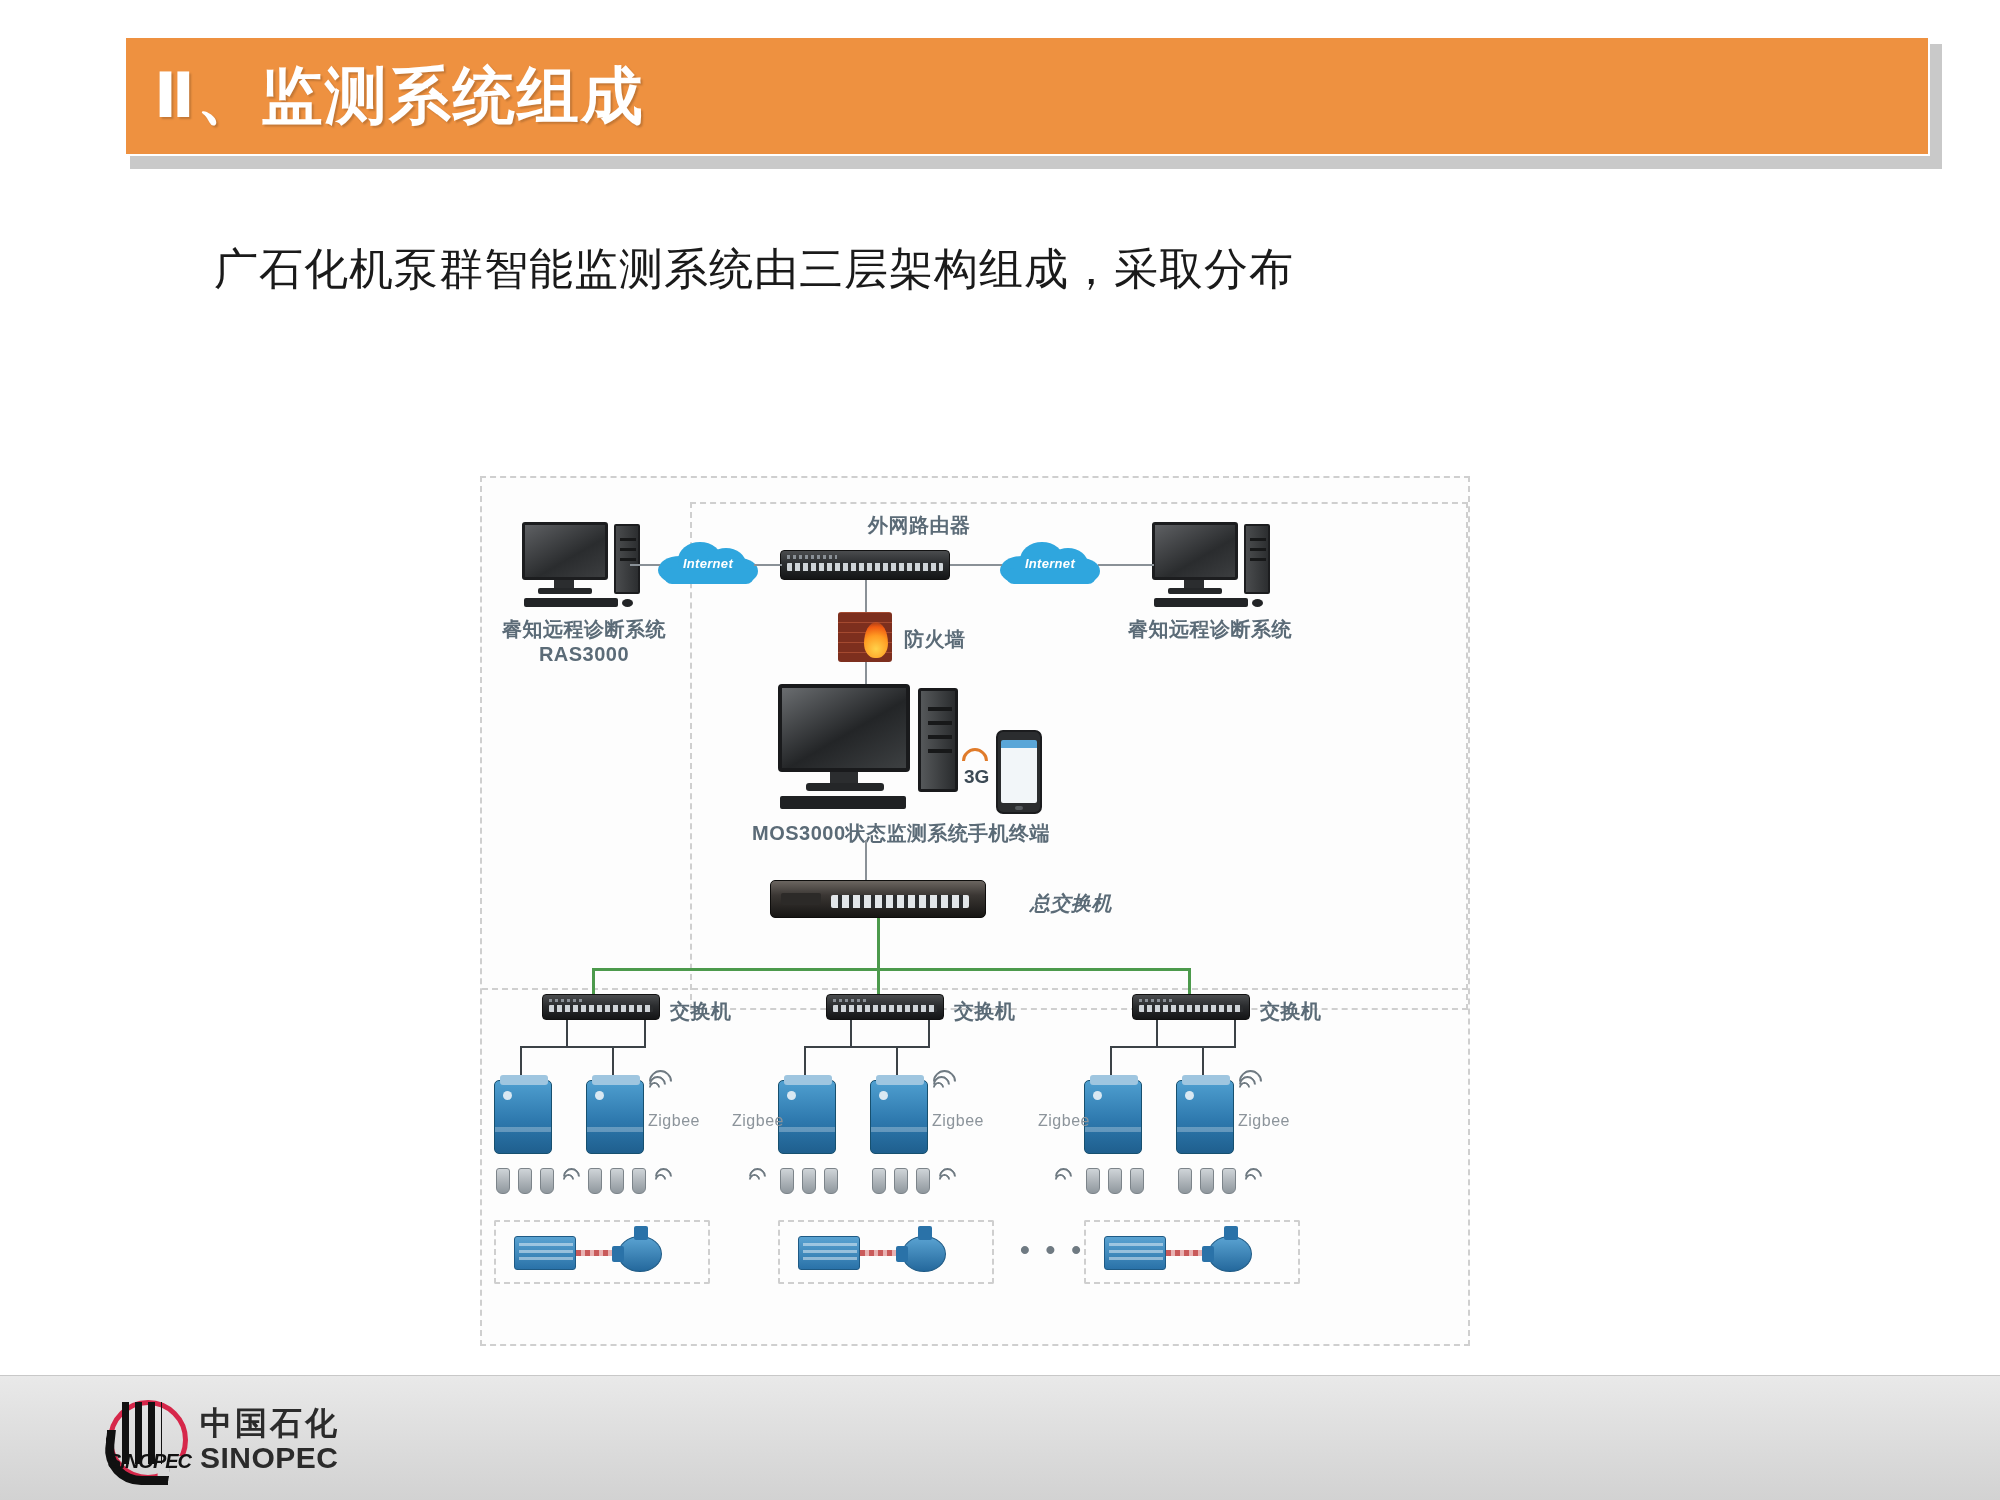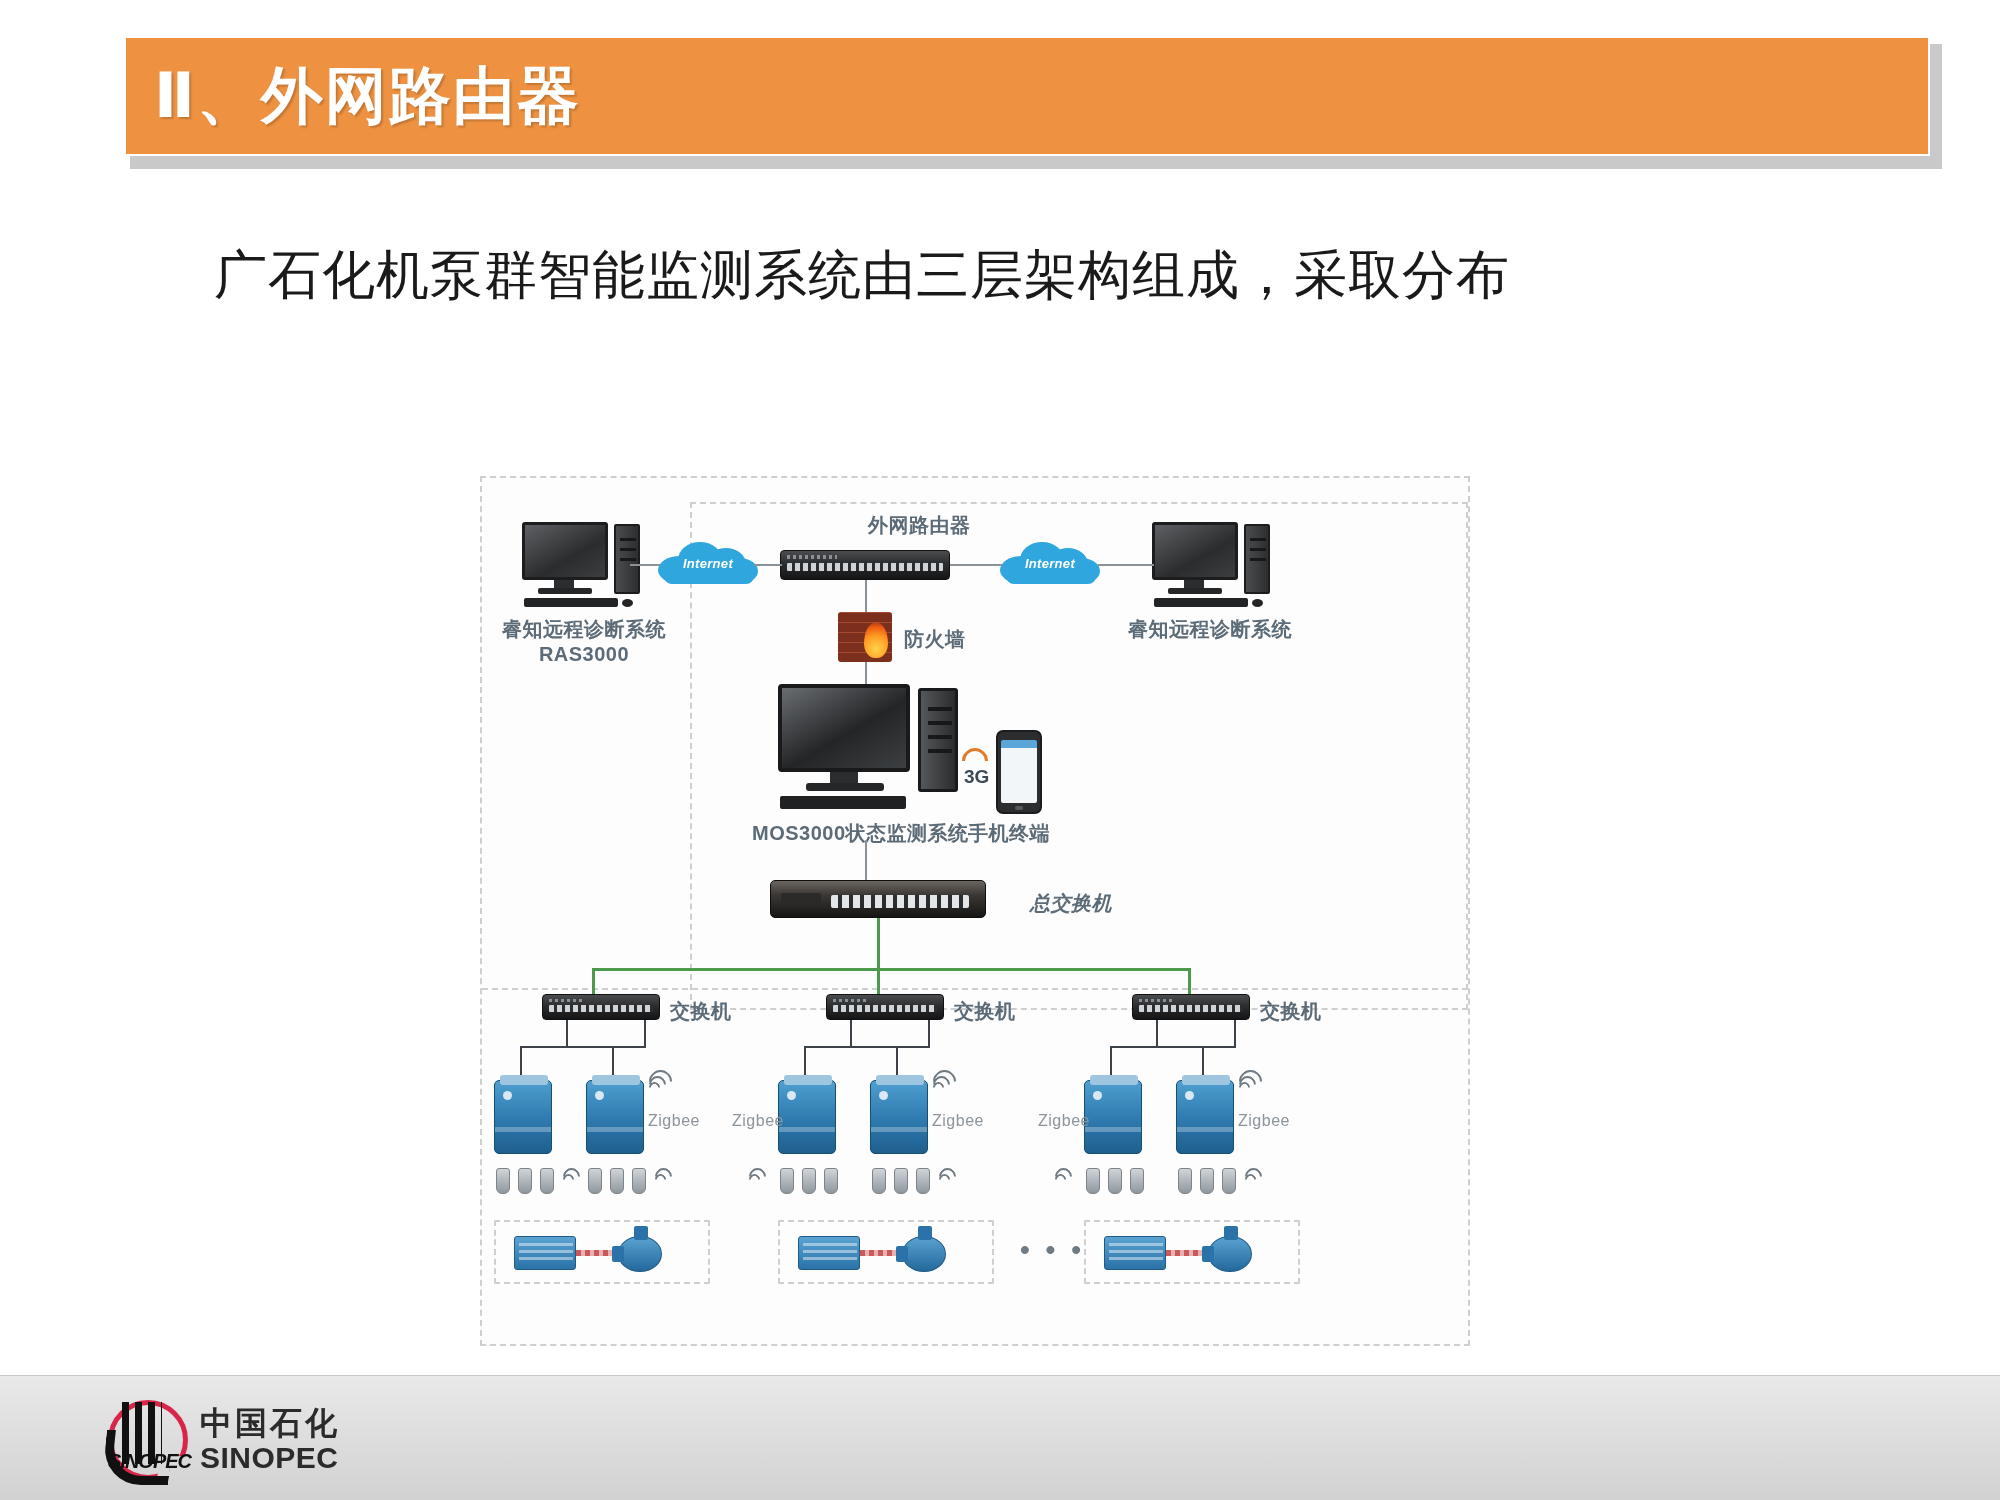--- a/index.html
+++ b/index.html
@@ -32,21 +32,21 @@
     font-weight:bold;
     letter-spacing:2px;
     margin-left:28px;
     text-shadow:2px 2px 2px rgba(0,0,0,0.18);
     white-space:nowrap;
   }
 
   
   .body-text{
     position:absolute;left:118px;top:240px;width:1790px;
-    font-size:53px;
+    font-size:44px;
     line-height:1.33;
     color:#1a1a1a;
     letter-spacing:1px;
   }
   .body-text .indent{ display:inline-block; width:96px; }
 
   
   .diagram{
     position:absolute;left:480px;top:476px;width:990px;height:870px;
     background:#fdfdfd;
@@ -348,21 +348,21 @@
     position:relative;color:#ffffff;font-size:52px;font-weight:bold;margin-left:16px;
     text-shadow:1px 1px 2px rgba(0,0,0,0.2);
   }
 </style>
 </head>
 <body>
 
 <div class="title-wrap">
   <div class="title-shadow"></div>
   <div class="title-bar">
-    <div class="title-text">Ⅱ、外网路由器</div>
+    <div class="title-text">Ⅱ、监测系统组成</div>
   </div>
 </div>
 
 <div class="body-text">
   <span class="indent"></span><span>广石化机泵群智能监测系统由三层架构组成，采取分布</span><br>
 </div>
 
 <div class="diagram">
 
   <div class="diag-frame-outer"></div>

